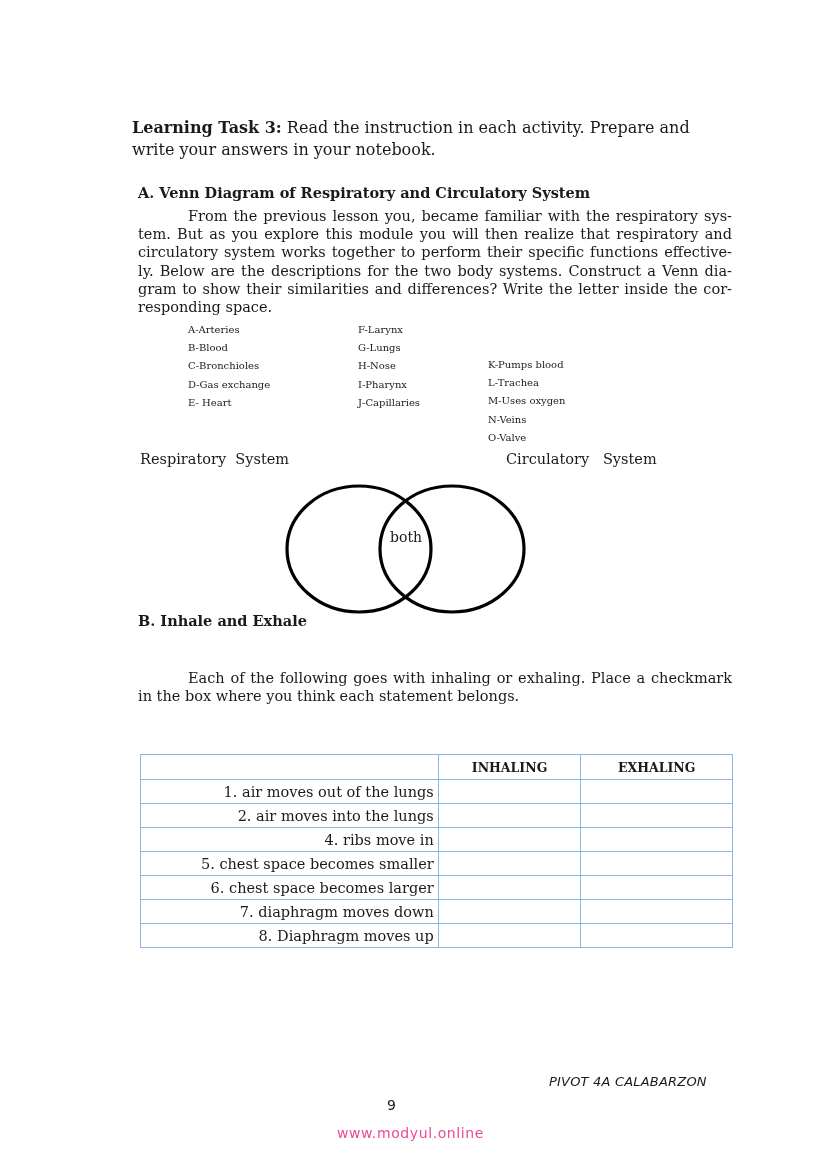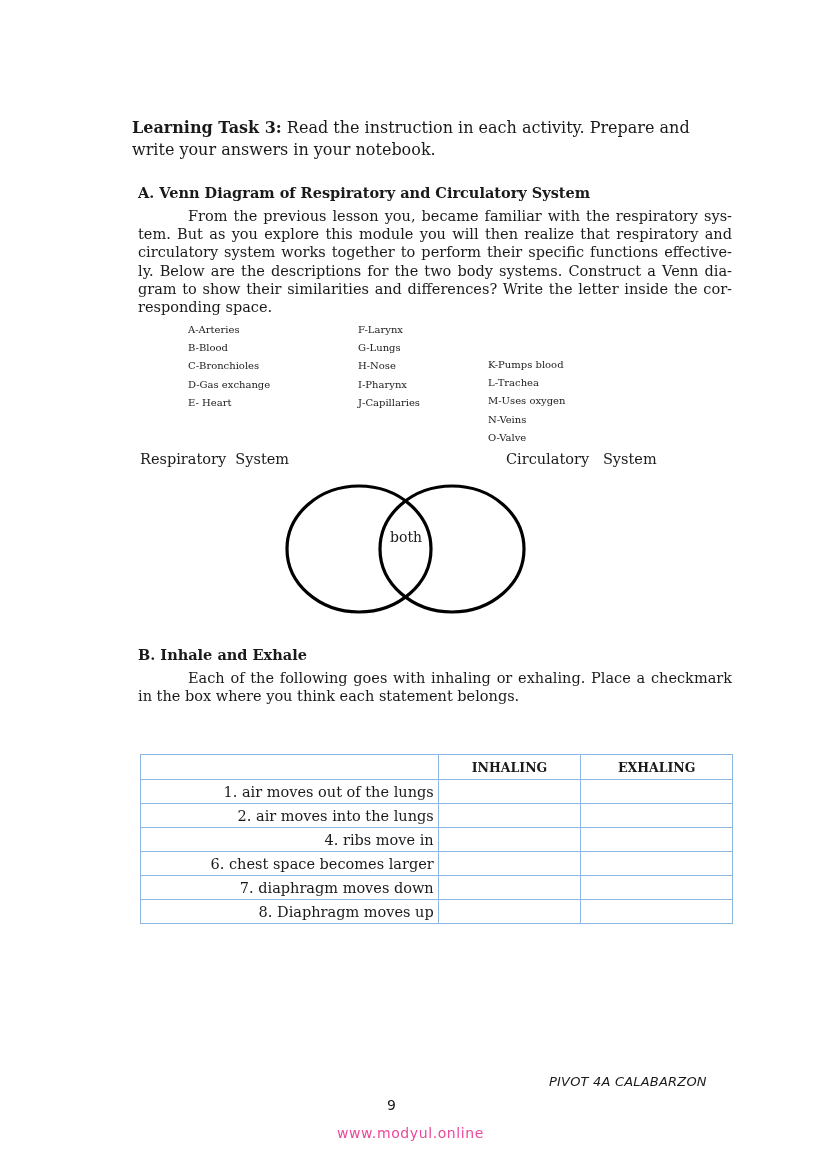--- a/index.html
+++ b/index.html
@@ -59,21 +59,21 @@
 </div>
 
 <div class="abs venn-label" style="left:140px; top:451px;">Respiratory  System</div>
 <div class="abs venn-label" style="left:506px; top:451px;">Circulatory   System</div>
 <svg class="abs" style="left:280px; top:478px;" width="252" height="142">
   <ellipse cx="79" cy="71" rx="72" ry="63" fill="none" stroke="#000" stroke-width="3.2"></ellipse>
   <ellipse cx="172" cy="71" rx="72" ry="63" fill="none" stroke="#000" stroke-width="3.2"></ellipse>
 </svg>
 <div class="abs both" style="left:390px; top:529px;">both</div>
 
-<div class="abs sec-heading" style="left:138px; top:646px;">B. Inhale and Exhale</div>
+<div class="abs sec-heading" style="left:138px; top:612px;">B. Inhale and Exhale</div>
 <div class="abs para indent" style="left:138px; top:669px; width:594px;">Each of the following goes with inhaling or exhaling. Place a checkmark in the box where you think each statement belongs.</div>
 
 <table class="tbl">
   <colgroup>
       <col style="width:298px">
       <col style="width:143px">
       <col style="width:152px">
     </colgroup>
   <thead>
     <tr>
@@ -92,20 +92,25 @@
       <td class="item">2. air moves into the lungs</td>
       <td></td>
       <td></td>
     </tr>
     <tr>
       <td class="item">4. ribs move in</td>
       <td></td>
       <td></td>
     </tr>
     <tr>
+      <td class="item">5. chest space becomes smaller</td>
+      <td></td>
+      <td></td>
+    </tr>
+    <tr>
       <td class="item">6. chest space becomes larger</td>
       <td></td>
       <td></td>
     </tr>
     <tr>
       <td class="item">7. diaphragm moves down</td>
       <td></td>
       <td></td>
     </tr>
     <tr>

